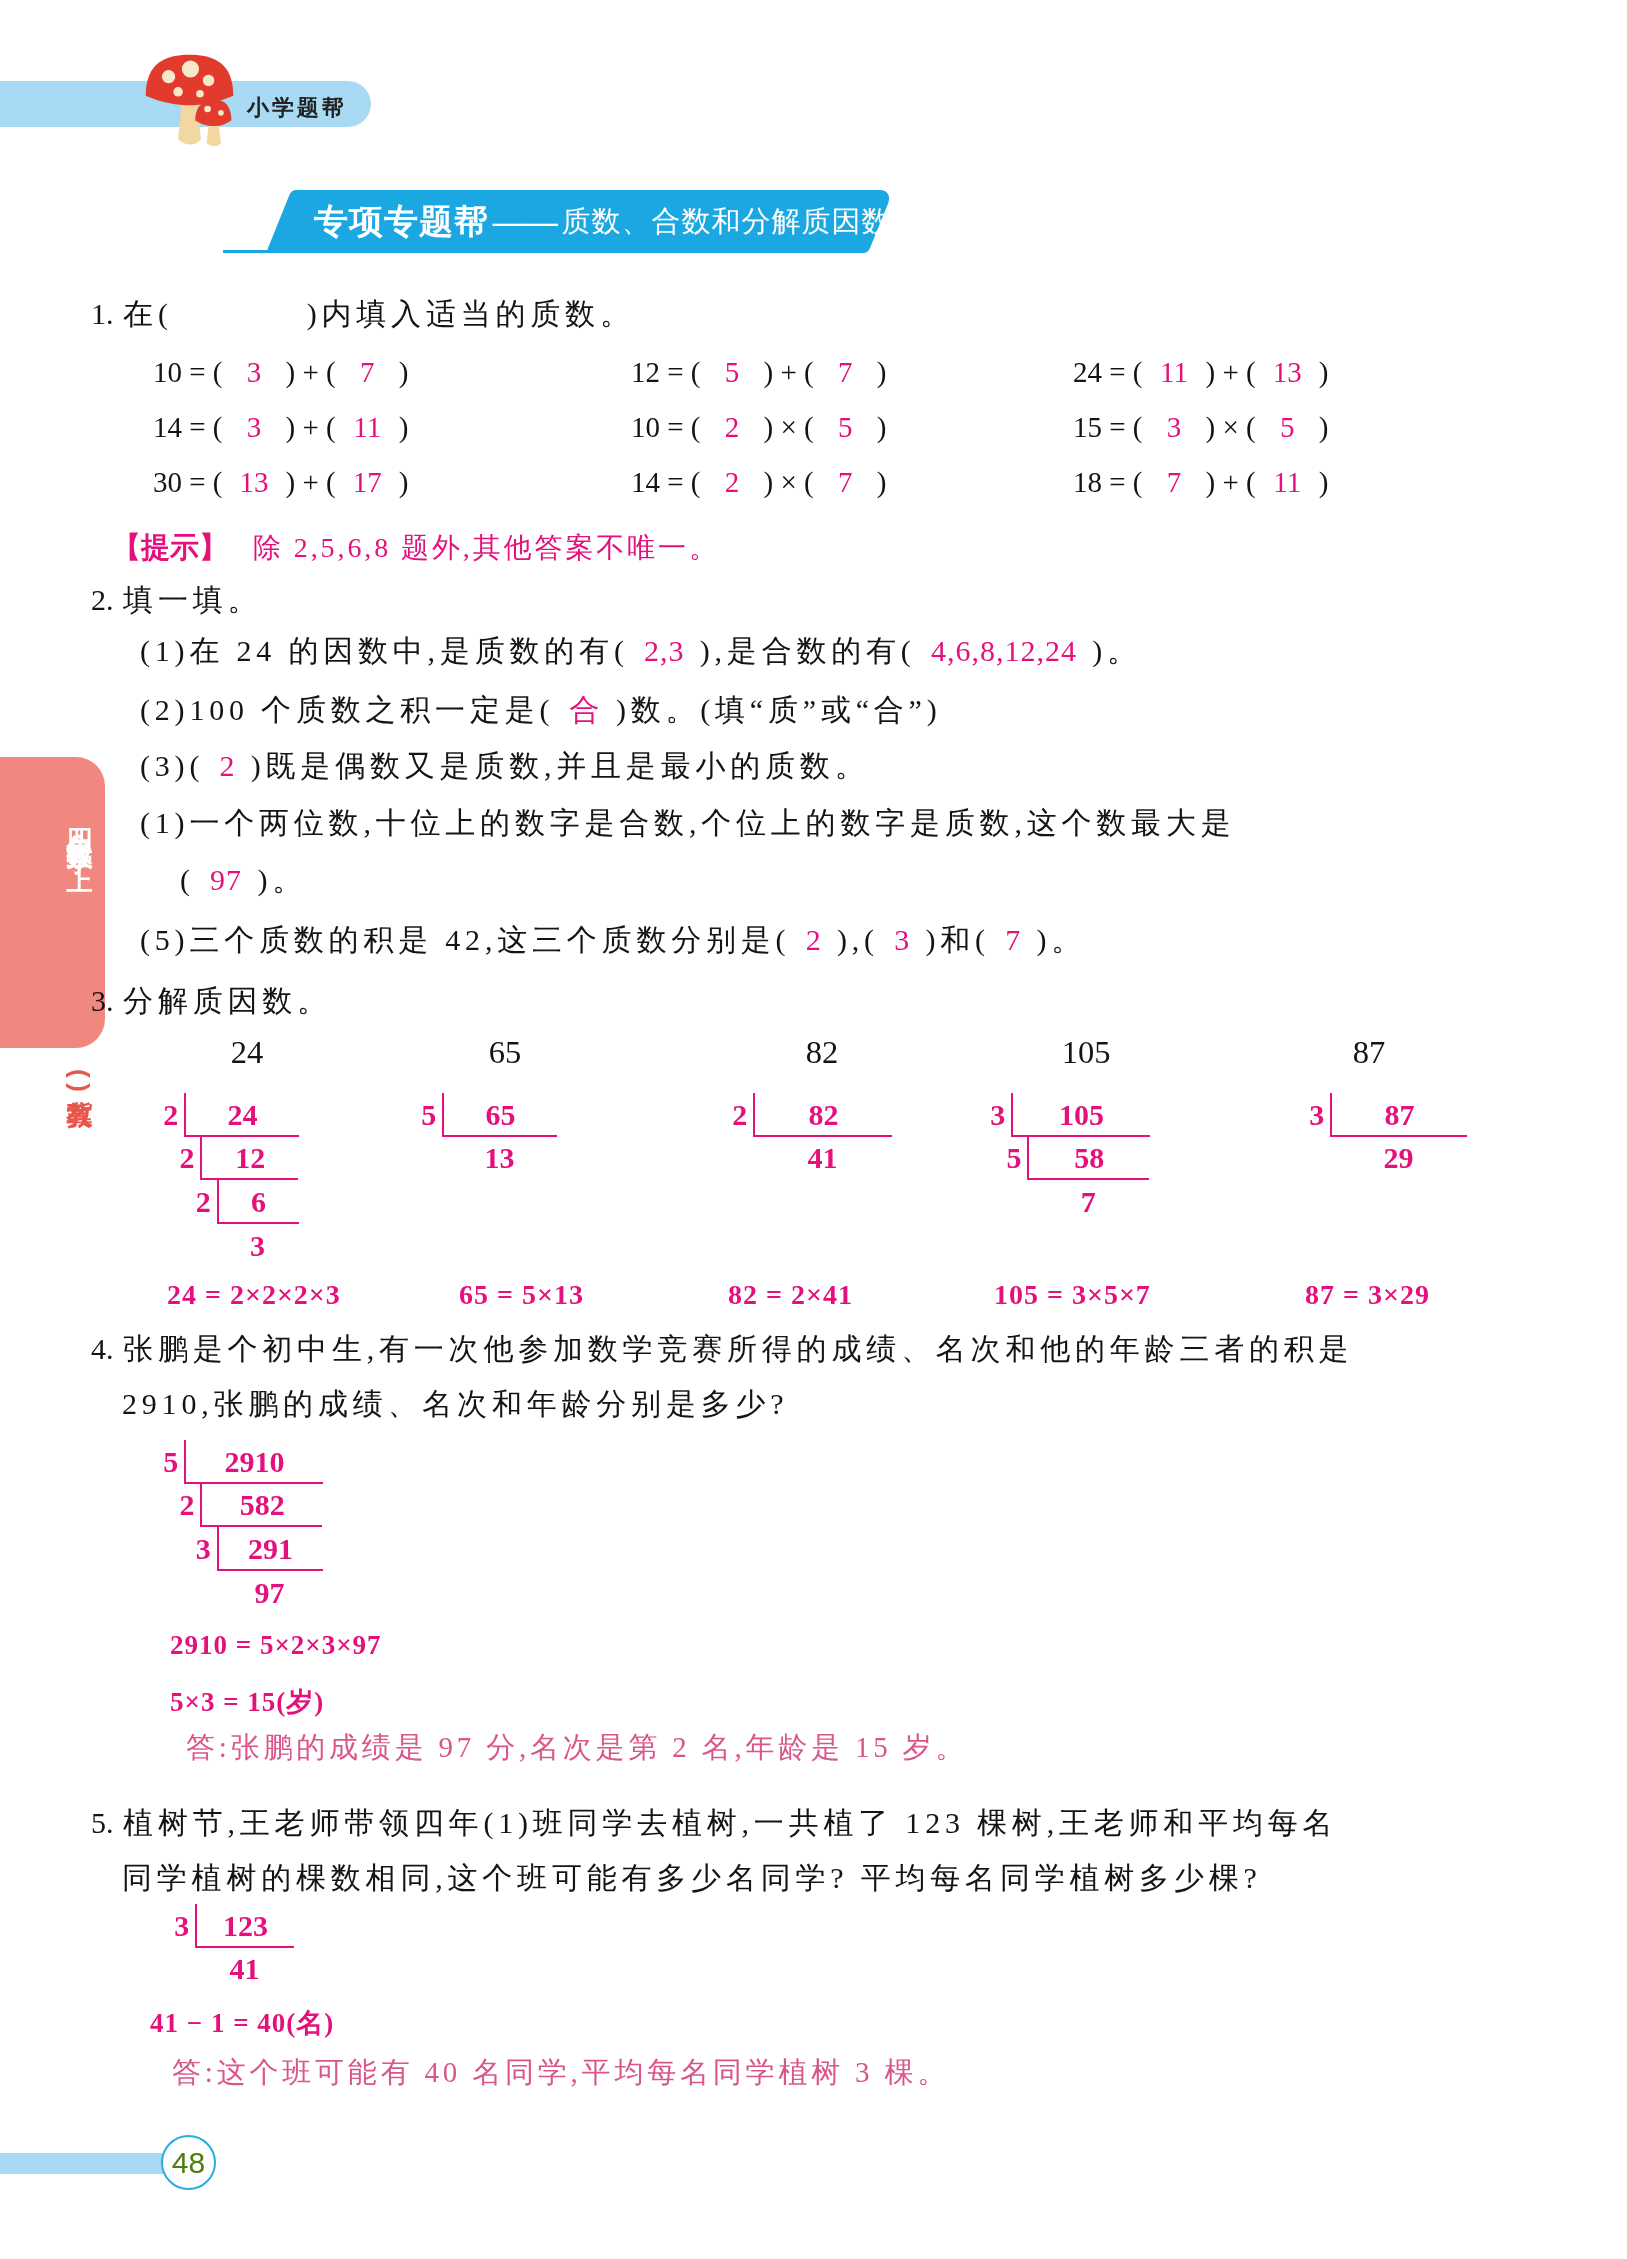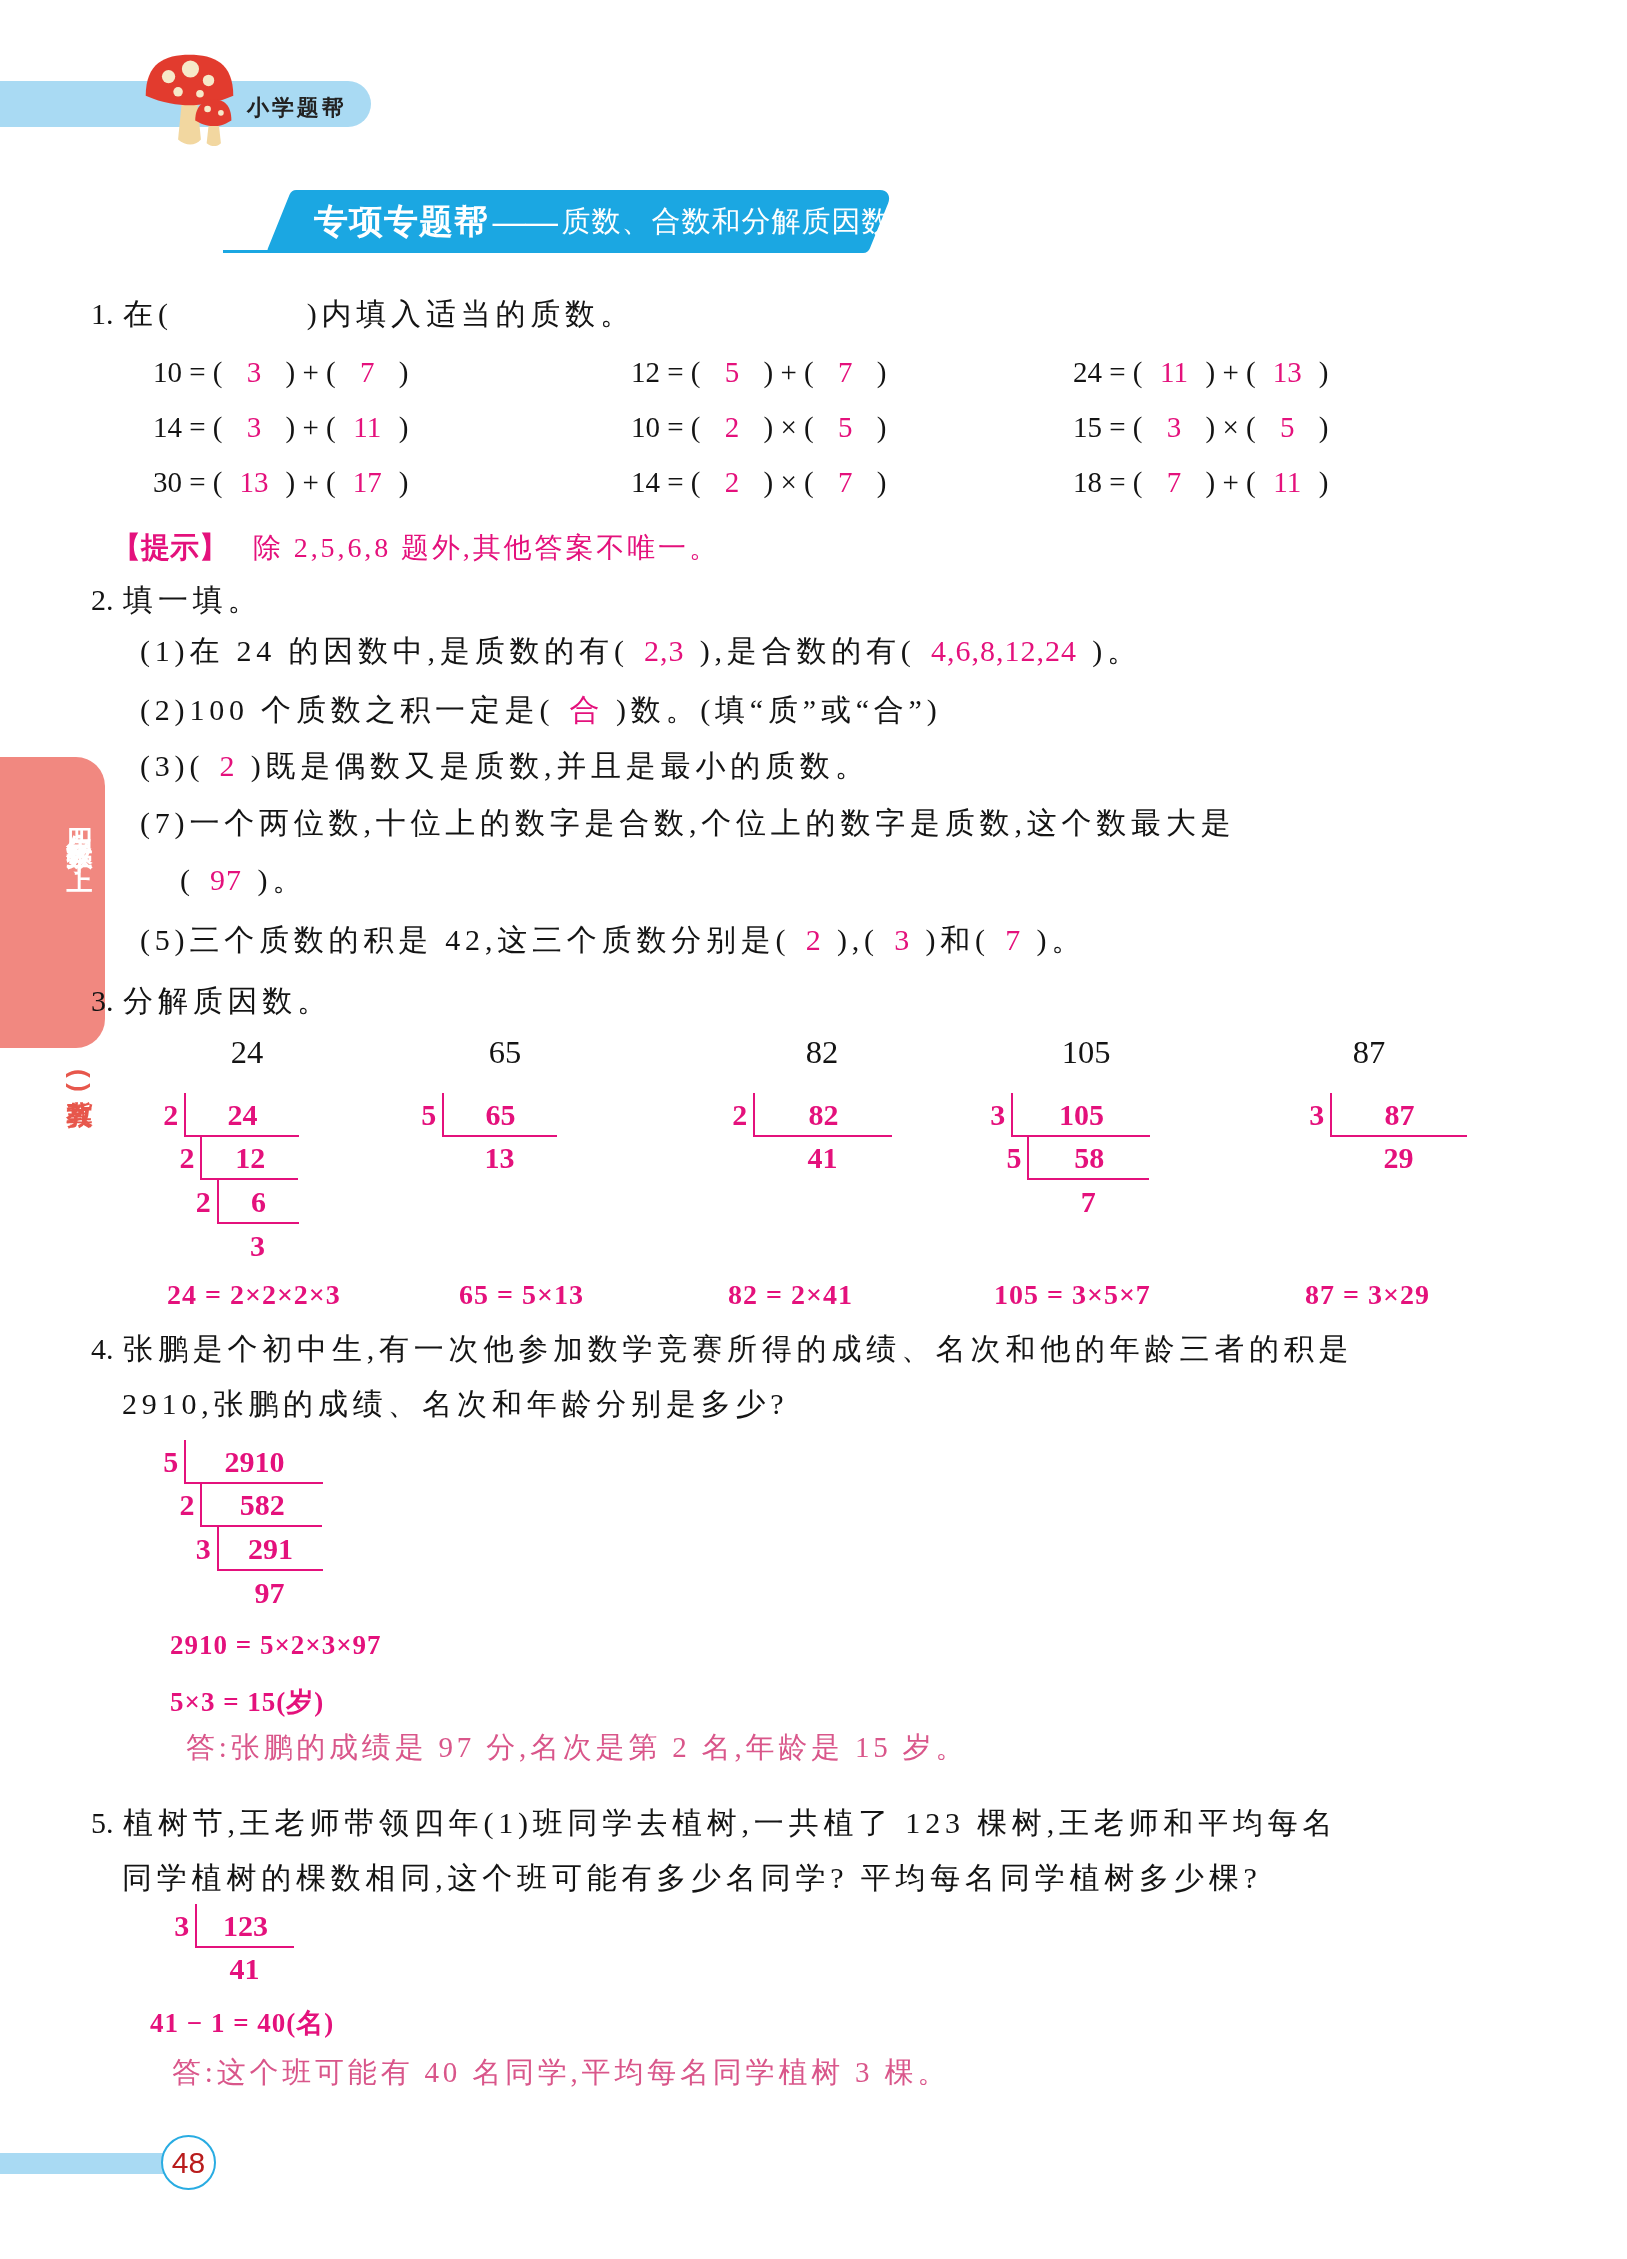--- a/index.html
+++ b/index.html
@@ -57,21 +57,21 @@
   .lbox{border-left:2.9px solid var(--mag);border-bottom:2.9px solid var(--mag);padding:4.8px 0 2.9px;text-align:center;}
   .lbox.lfinal{border:none;}
   .flabel{position:absolute;top:1034px;transform:translateX(-50%);font-size:32.5px;color:var(--ink);}
   .fresult{position:absolute;top:1279px;font-size:28px;color:var(--mag);font-weight:600;letter-spacing:1px;white-space:nowrap;}
 
   .mageq{position:absolute;font-size:27px;color:var(--mag);font-weight:600;letter-spacing:1px;white-space:nowrap;}
   .magans{position:absolute;font-size:29px;color:var(--rose);letter-spacing:3.8px;white-space:nowrap;}
 
   
   .footer-bar{position:absolute;left:0;top:2153px;width:164px;height:21px;background:var(--blue);}
-  .page-badge{position:absolute;left:161px;top:2135px;width:55px;height:55px;border:2.9px solid #29ACE2;border-radius:50%;background:#fff;display:flex;align-items:center;justify-content:center;font-size:30px;color:#b91c1c;font-family:"Liberation Sans",sans-serif;}
+  .page-badge{position:absolute;left:161px;top:2135px;width:55px;height:55px;border:2.9px solid #29ACE2;border-radius:50%;background:#fff;display:flex;align-items:center;justify-content:center;font-size:30px;color:#4d7c0f;font-family:"Liberation Sans",sans-serif;}
 </style>
 </head>
 <body>
 
 <div class="page">
 
   <div class="header-bar"></div>
   <div class="mushrooms">
     <svg width="99" height="101" viewBox="0 0 104 106">
       <path d="M44 56 L40 96 C48 103 58 103 64 96 L60 56 Z" fill="#F2D7A0"></path>
@@ -122,21 +122,21 @@
   <div class="hint">
     <span class="hint-label">【提示】</span><span class="hint-text">除 2,5,6,8 题外,其他答案不唯一。</span>
   </div>
 
   <div class="line" style="left:91px;top:580px">
     <span class="qnum">2.</span><span>填一填。</span>
   </div>
   <div class="line" style="left:140px;top:631px"><span>(1)在 24 的因数中,是质数的有(</span><span class="ansi">2,3</span><span>),是合数的有(</span><span class="ansi">4,6,8,12,24</span><span>)。</span></div>
   <div class="line" style="left:140px;top:690px"><span>(2)100 个质数之积一定是(</span><span class="ansi">合</span><span>)数。(填“质”或“合”)</span></div>
   <div class="line" style="left:140px;top:746px"><span>(3)(</span><span class="ansi">2</span><span>)既是偶数又是质数,并且是最小的质数。</span></div>
-  <div class="line" style="left:140px;top:803px"><span>(7)一个两位数,十位上的数字是合数,个位上的数字是质数,这个数最大是</span></div>
+  <div class="line" style="left:140px;top:803px"><span>(1)一个两位数,十位上的数字是合数,个位上的数字是质数,这个数最大是</span></div>
   <div class="line" style="left:180px;top:860px"><span>(</span><span class="ansi">97</span><span>)。</span></div>
   <div class="line" style="left:140px;top:920px"><span>(5)三个质数的积是 42,这三个质数分别是(</span><span class="ansi">2</span><span>),(</span><span class="ansi">3</span><span>)和(</span><span class="ansi">7</span><span>)。</span></div>
 
   <div class="line" style="left:91px;top:981px">
     <span class="qnum">3.</span><span>分解质因数。</span>
   </div>
 
   <span class="flabel" style="left:247px">24</span>
   <span class="flabel" style="left:505px">65</span>
   <span class="flabel" style="left:822px">82</span>

